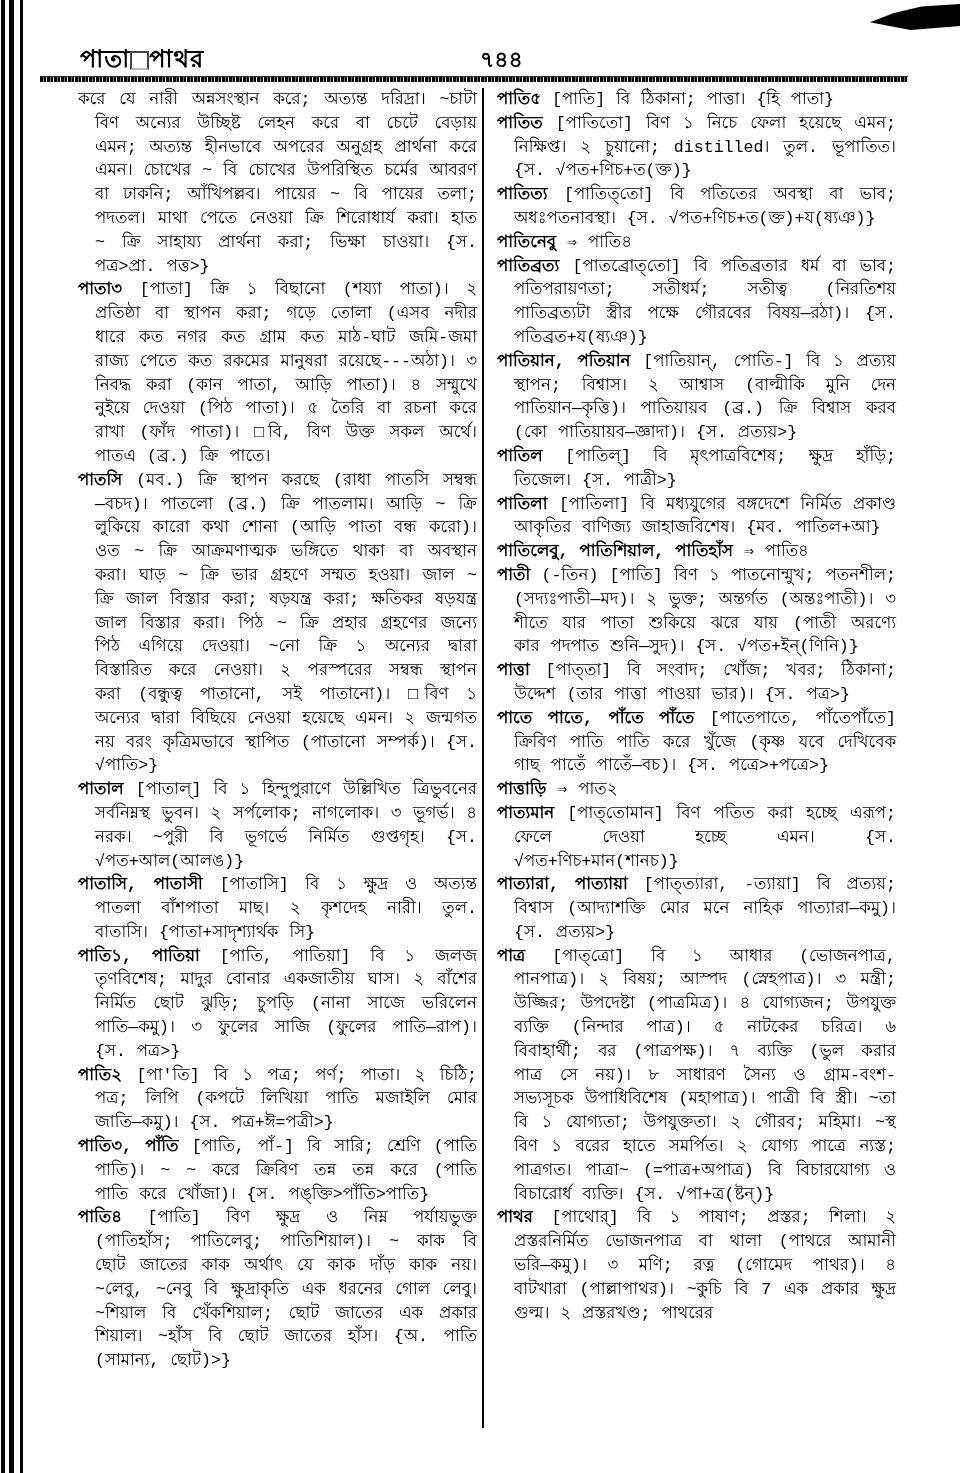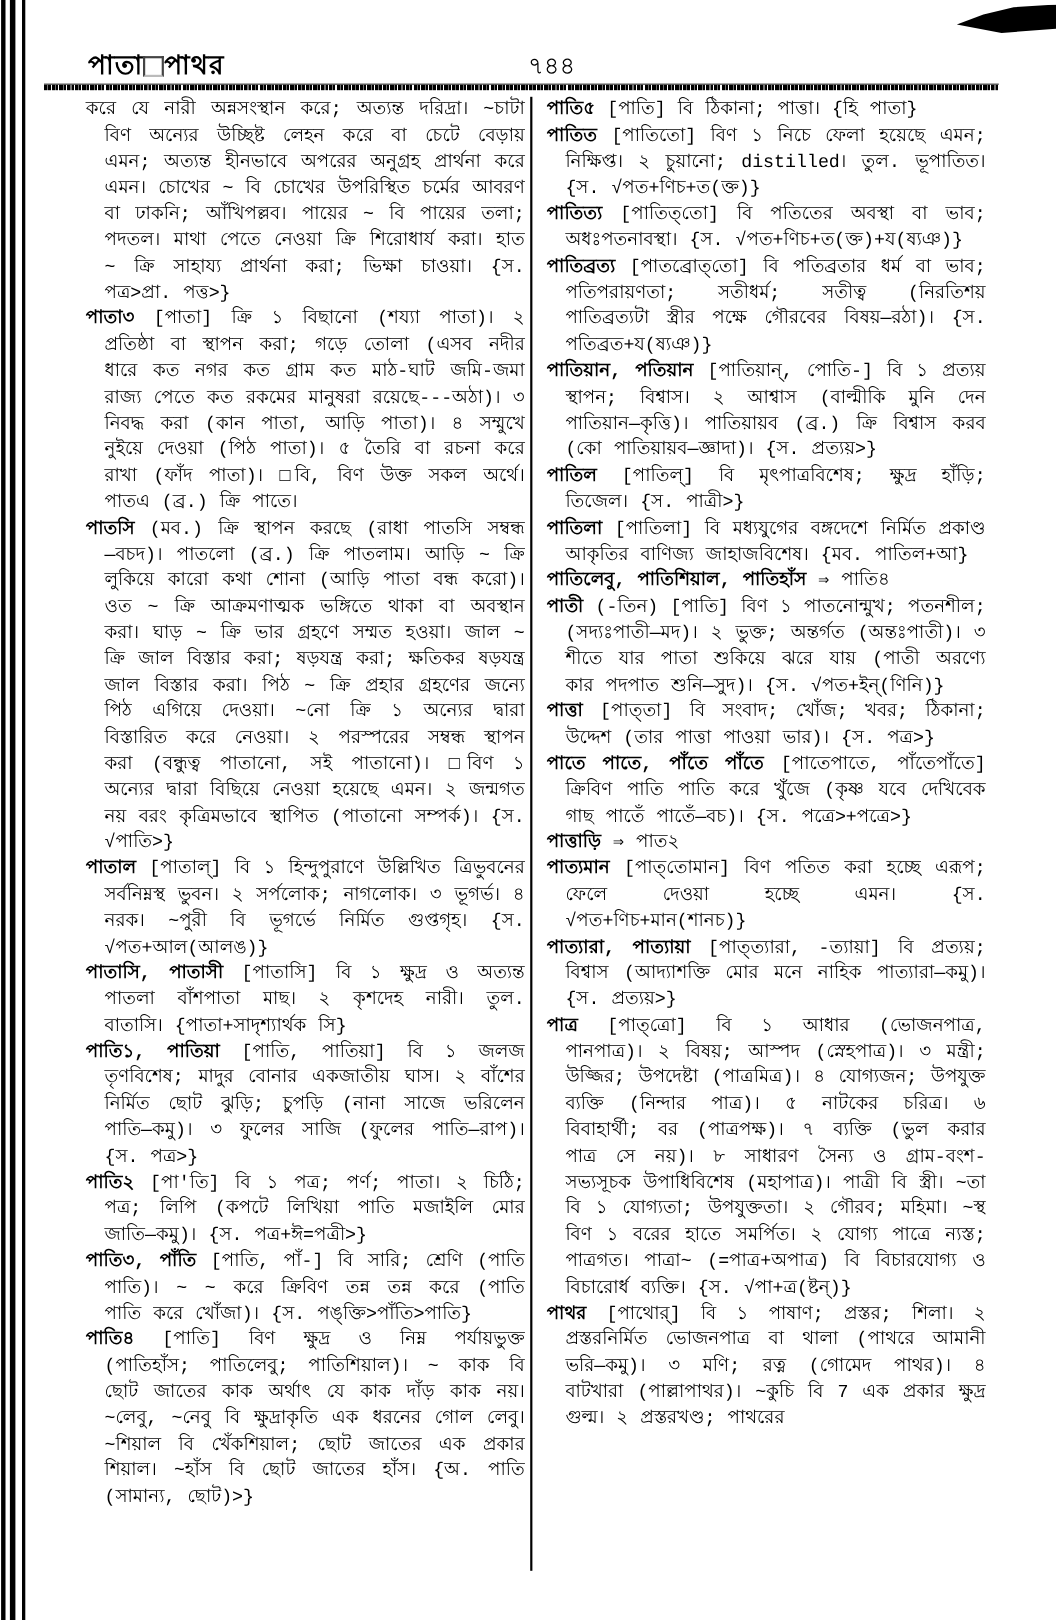--- a/index.html
+++ b/index.html
@@ -22,21 +22,21 @@
   .header { position:absolute; top:40px; left:80px; right:70px; height:34px; }
   .head-title {
     font-weight:bold; font-size:24px; letter-spacing:1px;
     display:flex; align-items:center; 
   }
   .sep-box {
     display:inline-block; width:15px; height:15px;
     border:2px solid #444; border-bottom-color:#bbb; background:#fff;
   }
   .page-number {
-    position:absolute; left:400px; top:2px; font-size:22px; font-weight:normal;
+    position:absolute; left:400px; top:2px; font-size:22px; font-weight:bold;
   }
   .rule {
     position:absolute; top:76px; left:40px; right:52px; height:5px;
     background-image:repeating-linear-gradient(90deg,#000 0 3px,#777 3px 4px,#000 4px 6px,#fff 6px 7px);
     border-top:1px solid #333;
   }
   
   .columns {
     position:absolute; top:88px; left:78px; width:822px; bottom:45px;
     display:flex;
@@ -79,20 +79,21 @@
       <p class="entry"><b>পাতি১, পাতিয়া </b><span>[পাতি, পাতিয়া] বি ১ জলজ তৃণবিশেষ; মাদুর বোনার একজাতীয় ঘাস। ২ বাঁশের নির্মিত ছোট ঝুড়ি; চুপড়ি (নানা সাজে ভরিলেন পাতি—কমু)। ৩ ফুলের সাজি (ফুলের পাতি—রাপ)। {স. পত্র&gt;}</span></p>
       <p class="entry"><b>পাতি২ </b><span>[পা'তি] বি ১ পত্র; পর্ণ; পাতা। ২ চিঠি; পত্র; লিপি (কপটে লিখিয়া পাতি মজাইলি মোর জাতি—কমু)। {স. পত্র+ঈ=পত্রী&gt;}</span></p>
       <p class="entry"><b>পাতি৩, পাঁতি </b><span>[পাতি, পাঁ-] বি সারি; শ্রেণি (পাতি পাতি)। ~ ~ করে ক্রিবিণ তন্ন তন্ন করে (পাতি পাতি করে খোঁজা)। {স. পঙ্‌ক্তি&gt;পাঁতি&gt;পাতি}</span></p>
       <p class="entry"><b>পাতি৪ </b><span>[পাতি] বিণ ক্ষুদ্র ও নিম্ন পর্যায়ভুক্ত (পাতিহাঁস; পাতিলেবু; পাতিশিয়াল)। ~ কাক বি ছোট জাতের কাক অর্থাৎ যে কাক দাঁড় কাক নয়। ~লেবু, ~নেবু বি ক্ষুদ্রাকৃতি এক ধরনের গোল লেবু। ~শিয়াল বি খেঁকশিয়াল; ছোট জাতের এক প্রকার শিয়াল। ~হাঁস বি ছোট জাতের হাঁস। {অ. পাতি (সামান্য, ছোট)&gt;}</span></p>
     </div>
   <div class="col-divider"></div>
   <div class="col" id="col-right">
       <p class="entry"><b>পাতি৫ </b><span>[পাতি] বি ঠিকানা; পাত্তা। {হি পাতা}</span></p>
       <p class="entry"><b>পাতিত </b><span>[পাতিতো] বিণ ১ নিচে ফেলা হয়েছে এমন; নিক্ষিপ্ত। ২ চুয়ানো; distilled। তুল. ভূপাতিত। {স. √পত+ণিচ+ত(ক্ত)}</span></p>
       <p class="entry"><b>পাতিত্য </b><span>[পাতিত্‌তো] বি পতিতের অবস্থা বা ভাব; অধঃপতনাবস্থা। {স. √পত+ণিচ+ত(ক্ত)+য(ষ্যঞ)}</span></p>
+      <p class="entry"><b>পাতিনেবু </b><span>⇒ পাতি৪</span></p>
       <p class="entry"><b>পাতিব্রত্য </b><span>[পাতব্রোত্‌তো] বি পতিব্রতার ধর্ম বা ভাব; পতিপরায়ণতা; সতীধর্ম; সতীত্ব (নিরতিশয় পাতিব্রত্যটা স্ত্রীর পক্ষে গৌরবের বিষয়—রঠা)। {স. পতিব্রত+য(ষ্যঞ)}</span></p>
       <p class="entry"><b>পাতিয়ান, পতিয়ান </b><span>[পাতিয়ান্, পোতি-] বি ১ প্রত্যয় স্থাপন; বিশ্বাস। ২ আশ্বাস (বাল্মীকি মুনি দেন পাতিয়ান—কৃত্তি)। পাতিয়ায়ব (ব্র.) ক্রি বিশ্বাস করব (কো পাতিয়ায়ব—জ্ঞাদা)। {স. প্রত্যয়&gt;}</span></p>
       <p class="entry"><b>পাতিল </b><span>[পাতিল্] বি মৃৎপাত্রবিশেষ; ক্ষুদ্র হাঁড়ি; তিজেল। {স. পাত্রী&gt;}</span></p>
       <p class="entry"><b>পাতিলা </b><span>[পাতিলা] বি মধ্যযুগের বঙ্গদেশে নির্মিত প্রকাণ্ড আকৃতির বাণিজ্য জাহাজবিশেষ। {মব. পাতিল+আ}</span></p>
       <p class="entry"><b>পাতিলেবু, পাতিশিয়াল, পাতিহাঁস </b><span>⇒ পাতি৪</span></p>
       <p class="entry"><b>পাতী </b><span>(-তিন) [পাতি] বিণ ১ পাতনোন্মুখ; পতনশীল; (সদ্যঃপাতী—মদ)। ২ ভুক্ত; অন্তর্গত (অন্তঃপাতী)। ৩ শীতে যার পাতা শুকিয়ে ঝরে যায় (পাতী অরণ্যে কার পদপাত শুনি—সুদ)। {স. √পত+ইন্(ণিনি)}</span></p>
       <p class="entry"><b>পাত্তা </b><span>[পাত্‌তা] বি সংবাদ; খোঁজ; খবর; ঠিকানা; উদ্দেশ (তার পাত্তা পাওয়া ভার)। {স. পত্র&gt;}</span></p>
       <p class="entry"><b>পাতে পাতে, পাঁতে পাঁতে </b><span>[পাতেপাতে, পাঁতেপাঁতে] ক্রিবিণ পাতি পাতি করে খুঁজে (কৃষ্ণ যবে দেখিবেক গাছ পাতেঁ পাতেঁ—বচ)। {স. পত্রে&gt;+পত্রে&gt;}</span></p>
       <p class="entry"><b>পাত্তাড়ি </b><span>⇒ পাত২</span></p>
       <p class="entry"><b>পাত্যমান </b><span>[পাত্‌তোমান] বিণ পতিত করা হচ্ছে এরূপ; ফেলে দেওয়া হচ্ছে এমন। {স. √পত+ণিচ+মান(শানচ)}</span></p>

